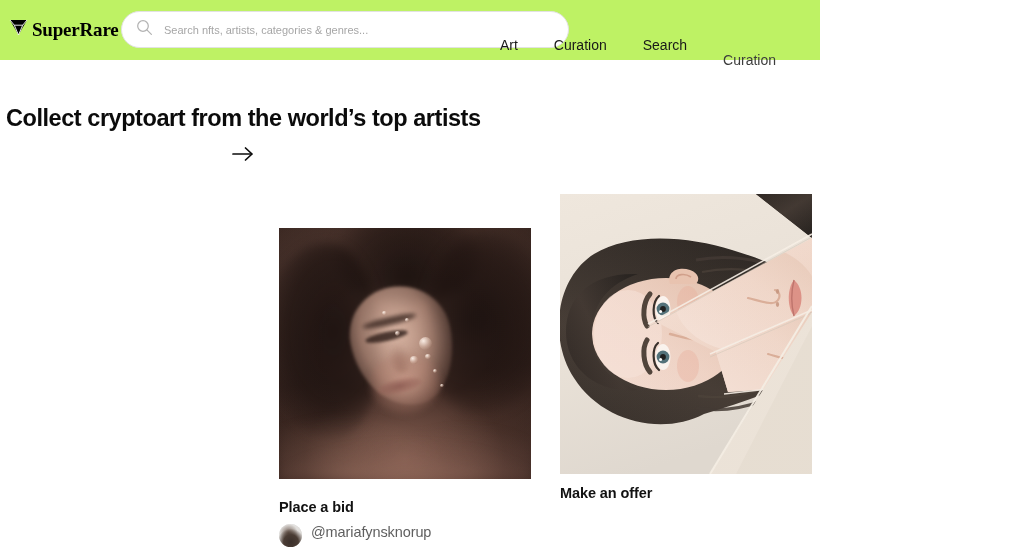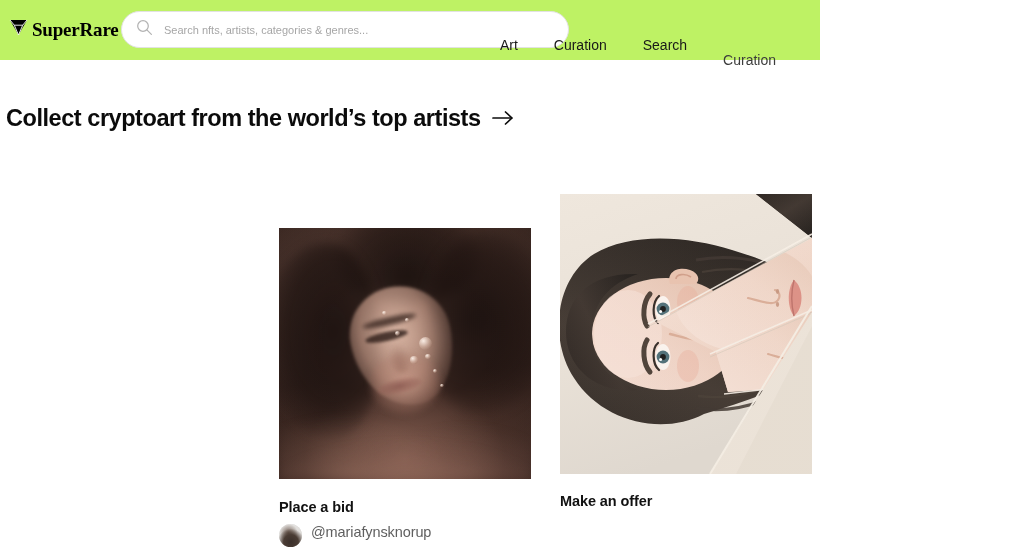--- a/index.html
+++ b/index.html
@@ -90,20 +90,21 @@
 
   
   #hero {
     position: absolute;
     left: 6px;
     top: 104px;
     display: flex;
     align-items: center;
     gap: 11px;
     cursor: pointer;
+    flex-direction: column;
   }
   #hero-title {
     font-size: 23.5px;
     font-weight: 700;
     letter-spacing: -0.45px;
     color: #0b0b0b;
     line-height: 1.25;
     white-space: nowrap;
   }
   #hero .arrow { display: block; margin-top: 2px; }
@@ -156,21 +157,21 @@
   }
 
   
   #card-1 { left: 279px; top: 228px; width: 252px; }
   #card-1 .art-frame { width: 252px; height: 251px; }
   #card-1 .meta { margin-top: 20px; }
 
   
   #card-2 { left: 560px; top: 194px; width: 252px; }
   #card-2 .art-frame { width: 252px; height: 280px; }
-  #card-2 .meta { margin-top: 19px; }
+  #card-2 .meta { margin-top: 11px; }
 
   
   .art1 {
     position: absolute; inset: 0;
     background:
       radial-gradient(ellipse 52% 34% at 50% 44%, rgba(214,176,158,0.50) 0%, rgba(160,118,102,0.30) 38%, rgba(0,0,0,0) 72%),
       radial-gradient(ellipse 72% 58% at 50% 92%, rgba(176,127,110,0.55) 0%, rgba(90,58,48,0.18) 55%, rgba(0,0,0,0) 80%),
       radial-gradient(ellipse 90% 70% at 18% 30%, rgba(120,88,80,0.40) 0%, rgba(0,0,0,0) 70%),
       radial-gradient(ellipse 80% 60% at 88% 24%, rgba(96,70,62,0.35) 0%, rgba(0,0,0,0) 68%),
       linear-gradient(175deg, #4a332b 0%, #3c2a23 30%, #33221d 58%, #4b332b 82%, #5d4038 100%);

